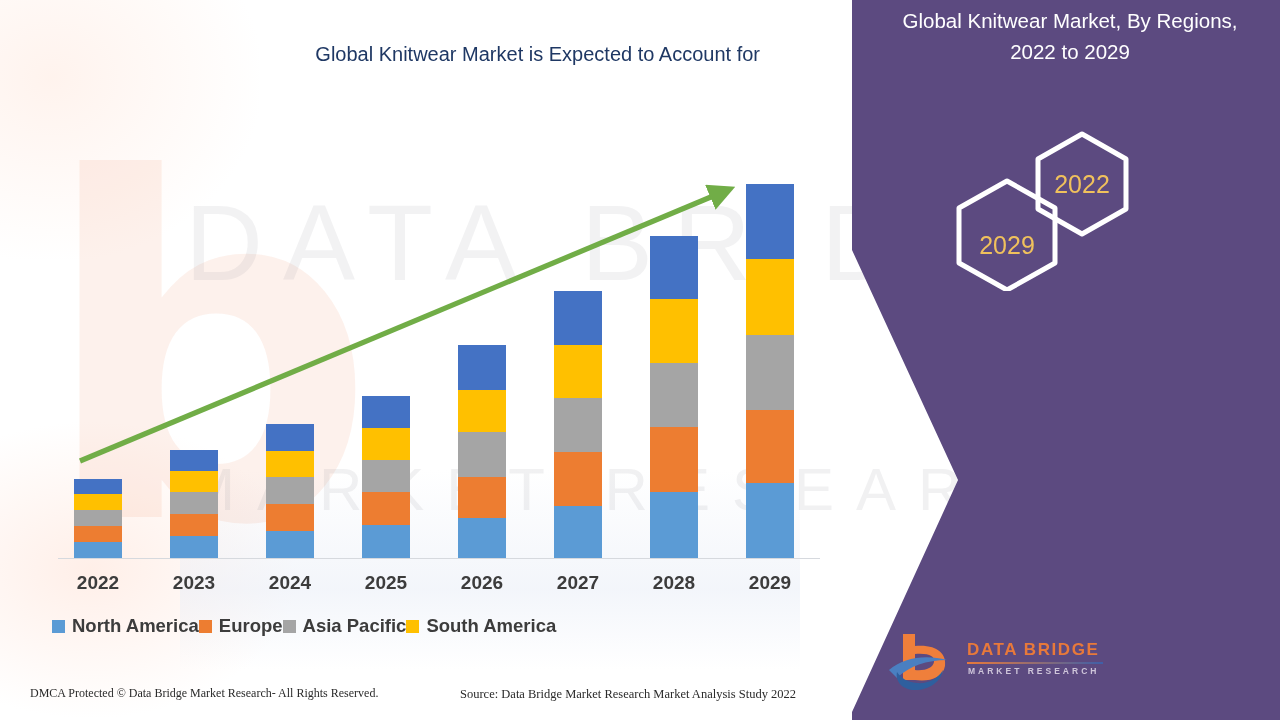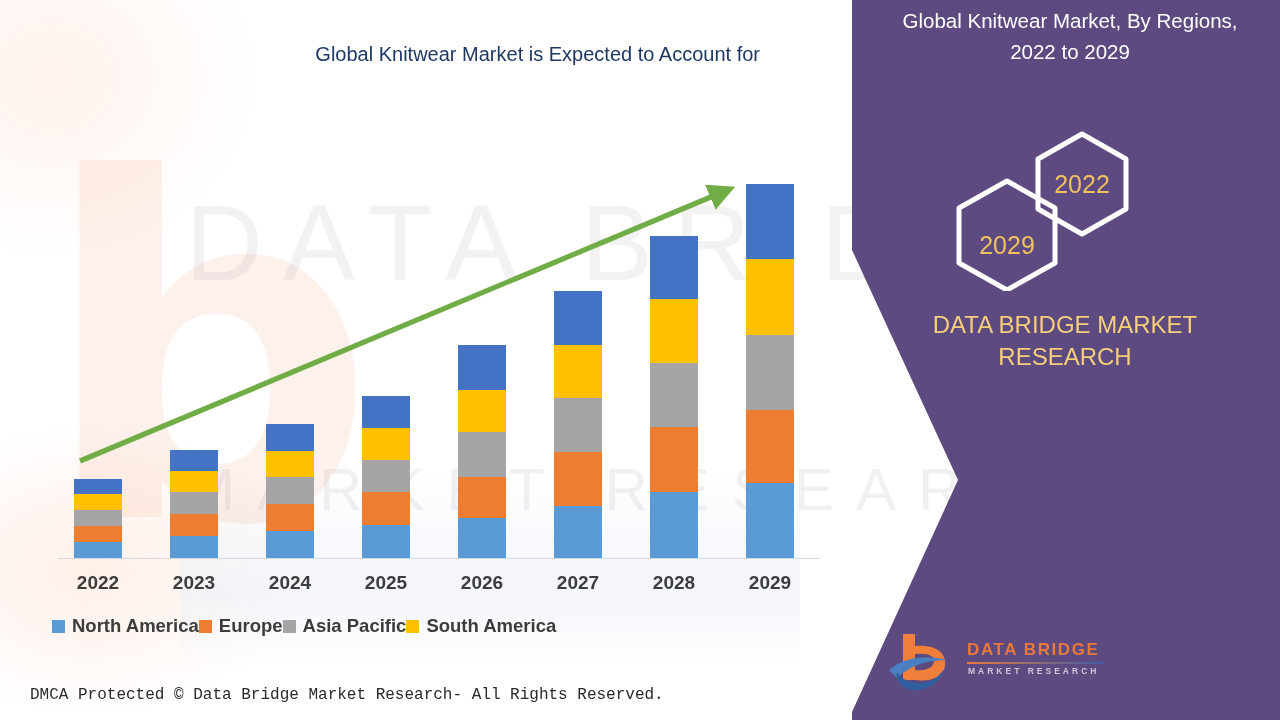--- a/index.html
+++ b/index.html
@@ -84,21 +84,21 @@
     display:flex; align-items:center; justify-content:flex-start; 
     font-size:18.5px; font-weight:700; color:#3c3c3c;
   }
   .legend-item { display:flex; align-items:center; gap:7px; white-space:nowrap; }
   .legend-swatch { width:13px; height:13px; display:inline-block; flex:0 0 auto; }
 
   
   .footer { position:absolute; left:0; top:686px; width:845px; height:26px; }
   .footer-dmca {
     position:absolute; left:30px; top:0;
-    font-family:Liberation Mono, monospace; font-size:16px; color:#2a2a2a;
+    font-family:Liberation Serif, serif; font-size:12px; color:#2a2a2a;
     white-space:nowrap;
   }
   .footer-source {
     position:absolute; left:460px; top:1px;
     font-family:"Liberation Serif", serif; font-size:12.5px; color:#2a2a2a;
     white-space:nowrap;
   }
 
   
   .panel-svg { position:absolute; left:790px; top:0; width:490px; height:720px; }
@@ -247,20 +247,21 @@
         <span>Asia Pacific</span>
       </div>
       <div class="legend-item">
         <span class="legend-swatch" style="background: rgb(255, 192, 0);"></span>
         <span>South America</span>
       </div>
     </div>
 
   <div class="footer">
     <div class="footer-dmca">DMCA Protected © Data Bridge Market Research- All Rights Reserved.</div>
+    <div class="footer-source">Source: Data Bridge Market Research Market Analysis Study 2022</div>
   </div>
 
   <svg class="panel-svg" viewBox="0 0 490 720">
     <path id="panel-shape" d="M 62 0 L 490 0 L 490 720 L 62 720 L 62 712 L 168 480 L 62 250 Z" fill="#5c4a80"></path>
   </svg>
 
   <div class="panel-content">
     <div class="panel-title">
       <div>Global Knitwear Market, By Regions,</div>
       <div>2022 to 2029</div>
@@ -268,24 +269,20 @@
 
     <div class="hexwrap">
       <svg width="420" height="165" viewBox="0 0 420 165">
         <polygon points="152,55 200,82 200,137 152,164 104,137 104,82" fill="none" stroke="#ffffff" stroke-width="5" stroke-linejoin="round"></polygon>
         <polygon points="227,8 271,33 271,83 227,108 183,83 183,33" fill="none" stroke="#ffffff" stroke-width="5" stroke-linejoin="round"></polygon>
       </svg>
       <div class="hex-label" style="left:92px; top:105px;">2029</div>
       <div class="hex-label" style="left:167px; top:44px;">2022</div>
     </div>
 
-    <div class="brand">
-      <div>DATA BRIDGE MARKET</div>
-      <div>RESEARCH</div>
-    </div>
   </div>
 
   <div class="logo-wrap">
     <svg width="75" height="62" viewBox="0 0 75 62">
       <path d="M18 4 L30 4 L30 50 L18 50 Z" fill="#ef7f3b"></path>
       <path d="M30 16 C52 14 62 24 60 36 C58 48 44 52 30 50 L30 40 C40 41 48 38 49 32 C50 26 44 23 30 24 Z" fill="#ef7f3b"></path>
       <path d="M4 40 C18 28 40 24 62 30 C42 30 24 36 12 48 Z" fill="#4a7fc1"></path>
       <path d="M12 42 C10 52 18 60 30 60 C44 60 56 52 58 40 C52 50 42 54 32 53 C22 52 16 48 12 42 Z" fill="#2f5f9e"></path>
     </svg>
     <div class="logo-text-main">DATA BRIDGE</div>

